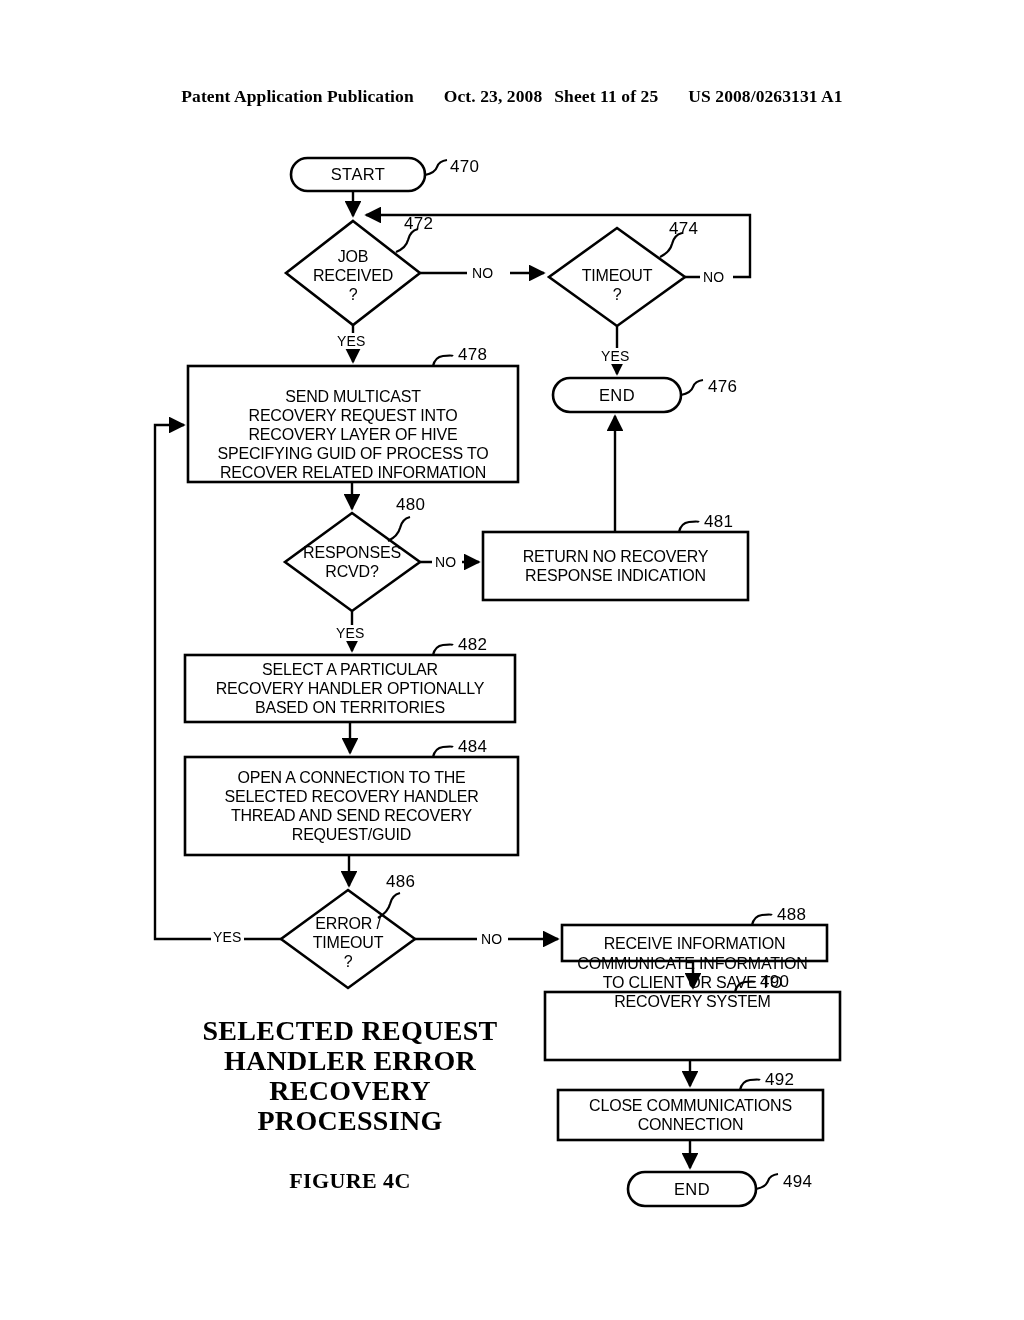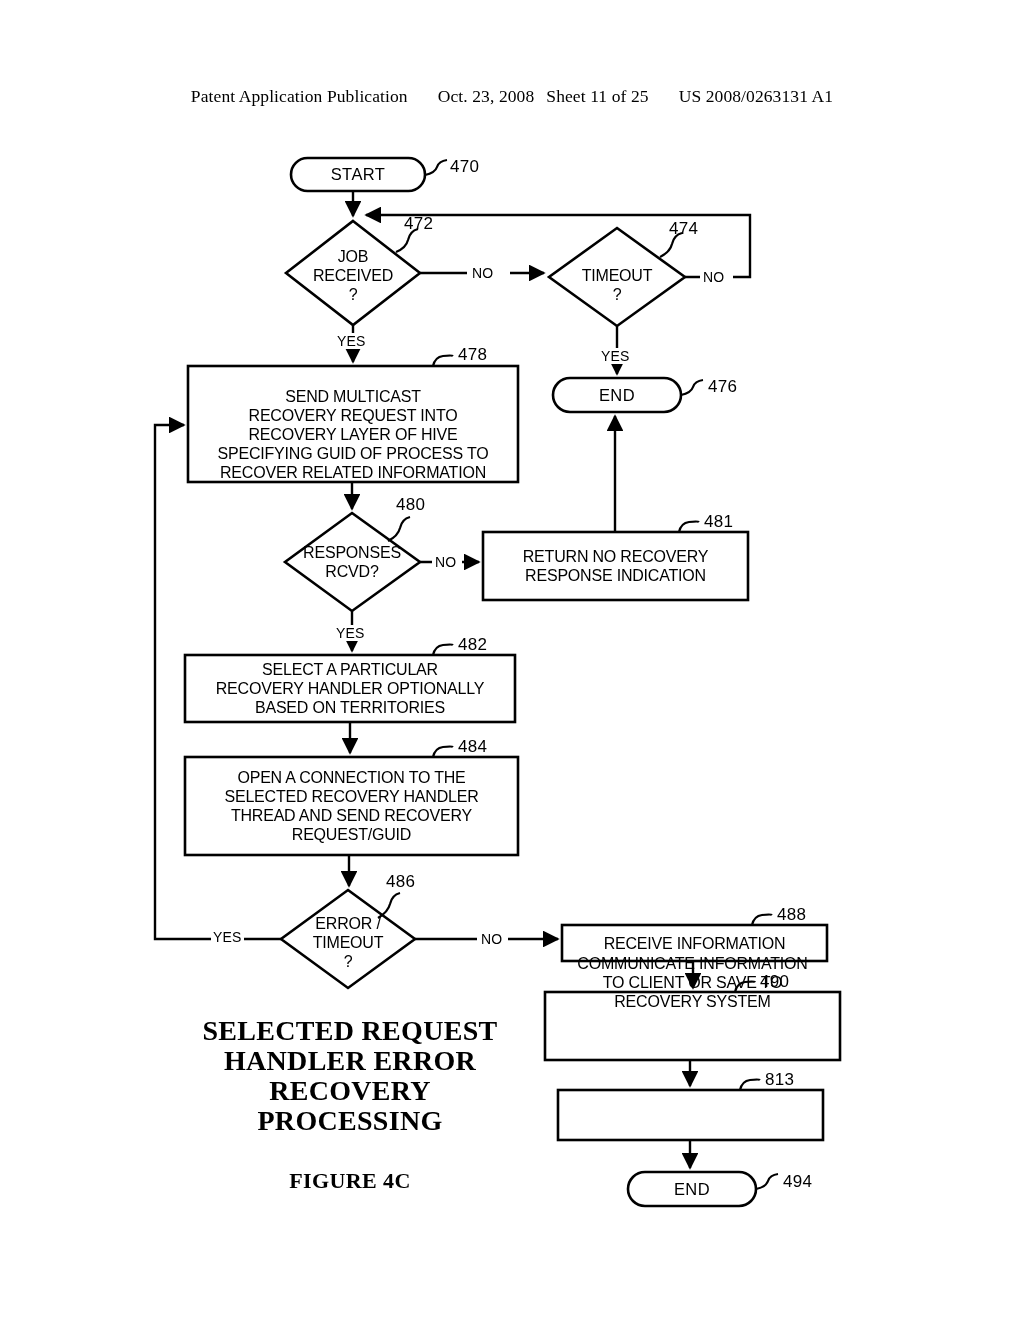--- a/index.html
+++ b/index.html
@@ -20,21 +20,21 @@
   #page-header {
     position: absolute;
     left: 0;
     top: 82px;
     width: 1024px;
     height: 28px;
     display: flex;
     align-items: center;
     justify-content: center;
     font-family: "Liberation Serif", serif;
-    font-weight: normal;
+    font-weight: bold;
     font-size: 17.5px;
     letter-spacing: 0.1px;
     white-space: nowrap;
   }
   #page-header .hdr-seg { display: inline-block; }
   .hdr-gap-lg { display: inline-block; width: 30px; }
   .hdr-gap-sm { display: inline-block; width: 12px; }
 
   
   #figure-canvas {
@@ -280,36 +280,38 @@
   <div class="node-text decision" style="left:281px; top:903px; width:134px; height:78px;">ERROR /
 TIMEOUT
 ?</div>
 
   <div class="node-text process" style="left:562px; top:925px; width:265px; height:36px;">RECEIVE INFORMATION</div>
 
   <div class="node-text process" style="left:545px; top:948px; width:295px; height:68px;">COMMUNICATE INFORMATION
 TO CLIENT OR SAVE TO
 RECOVERY SYSTEM</div>
 
+  <div class="node-text process" style="left:558px; top:1090px; width:265px; height:50px;">CLOSE COMMUNICATIONS
+CONNECTION</div>
 
   <div class="node-text terminal" style="left:628px; top:1172px; width:128px; height:34px;">END</div>
 
   <div class="ref-num" style="left:450px; top:157px;">470</div>
   <div class="ref-num" style="left:404px; top:214px;">472</div>
   <div class="ref-num" style="left:669px; top:219px;">474</div>
   <div class="ref-num" style="left:708px; top:377px;">476</div>
   <div class="ref-num" style="left:458px; top:345px;">478</div>
   <div class="ref-num" style="left:396px; top:495px;">480</div>
   <div class="ref-num" style="left:704px; top:512px;text-align:center;">481</div>
   <div class="ref-num" style="left:458px; top:635px;">482</div>
   <div class="ref-num" style="left:458px; top:737px;">484</div>
   <div class="ref-num" style="left:386px; top:872px;">486</div>
   <div class="ref-num" style="left:777px; top:905px;">488</div>
   <div class="ref-num" style="left:760px; top:972px;">490</div>
-  <div class="ref-num" style="left:765px; top:1070px;">813</div>
+  <div class="ref-num" style="left:765px; top:1070px;">492</div>
   <div class="ref-num" style="left:783px; top:1172px;">494</div>
 
   <div class="edge-label" style="left:470px; top:265px;">NO</div>
   <div class="edge-label" style="left:335px; top:333px;">YES</div>
   <div class="edge-label" style="left:701px; top:269px;">NO</div>
   <div class="edge-label" style="left:599px; top:348px;">YES</div>
   <div class="edge-label" style="left:433px; top:554px;">NO</div>
   <div class="edge-label" style="left:334px; top:625px;">YES</div>
   <div class="edge-label" style="left:479px; top:931px;">NO</div>
   <div class="edge-label" style="left:211px; top:929px;">YES</div>

